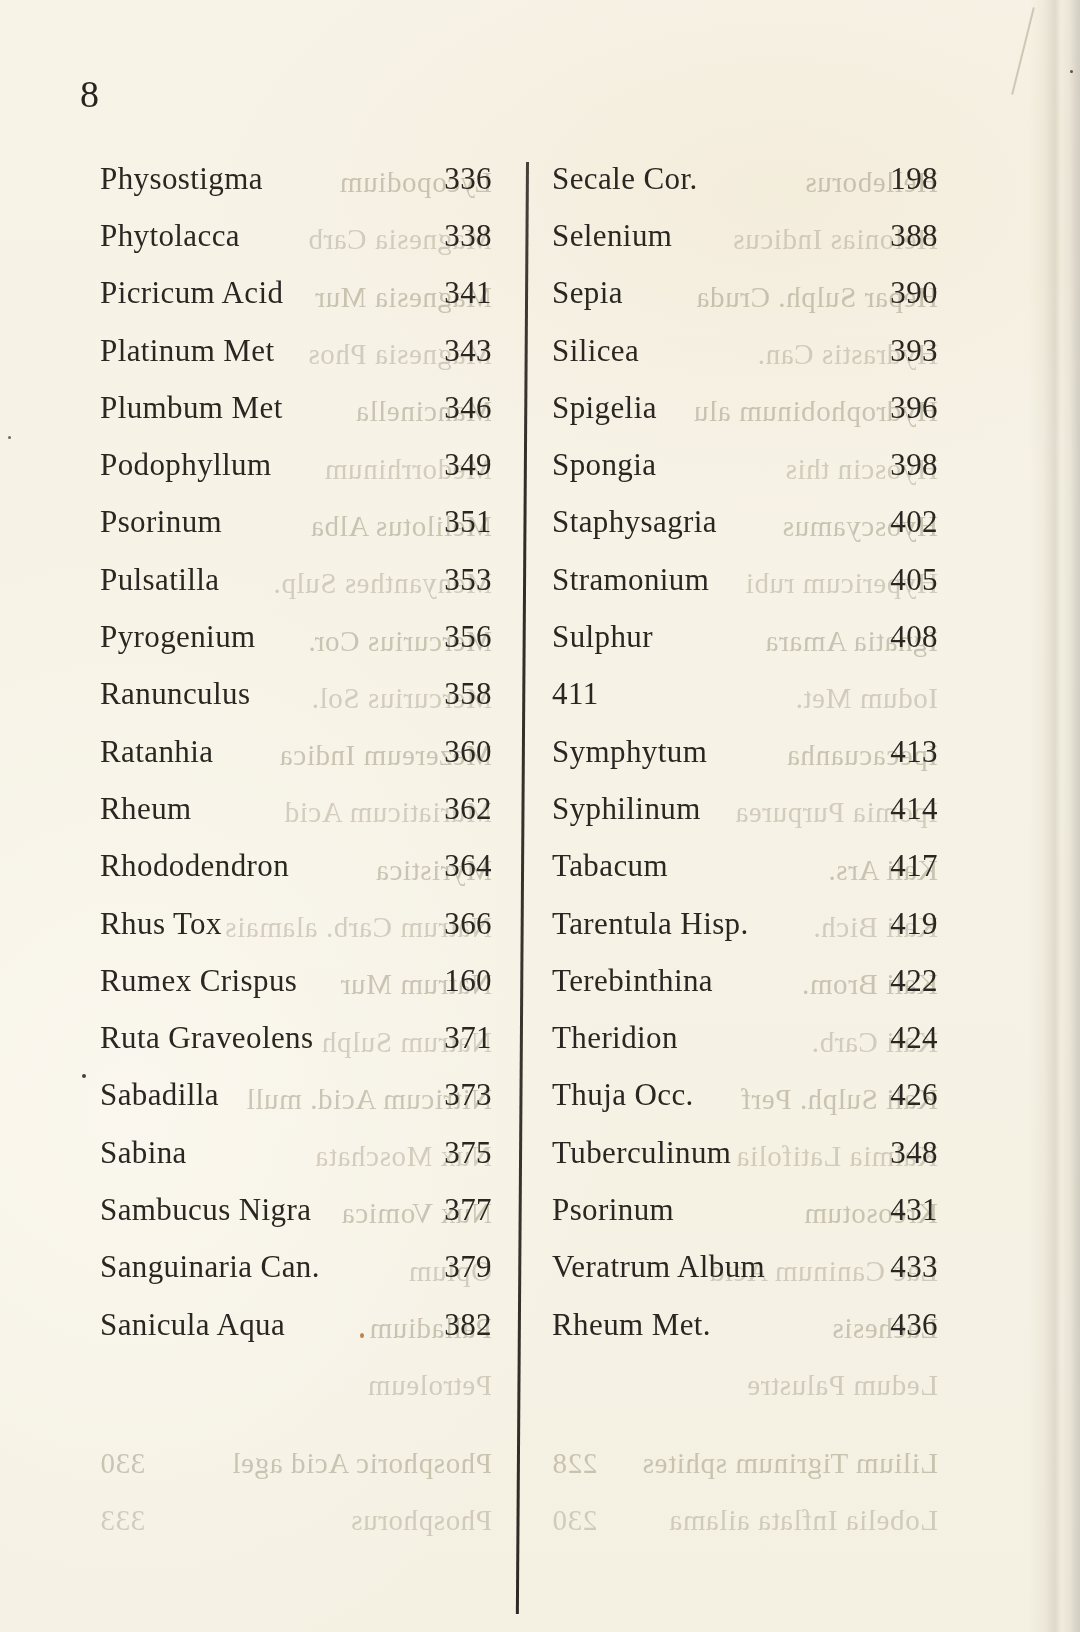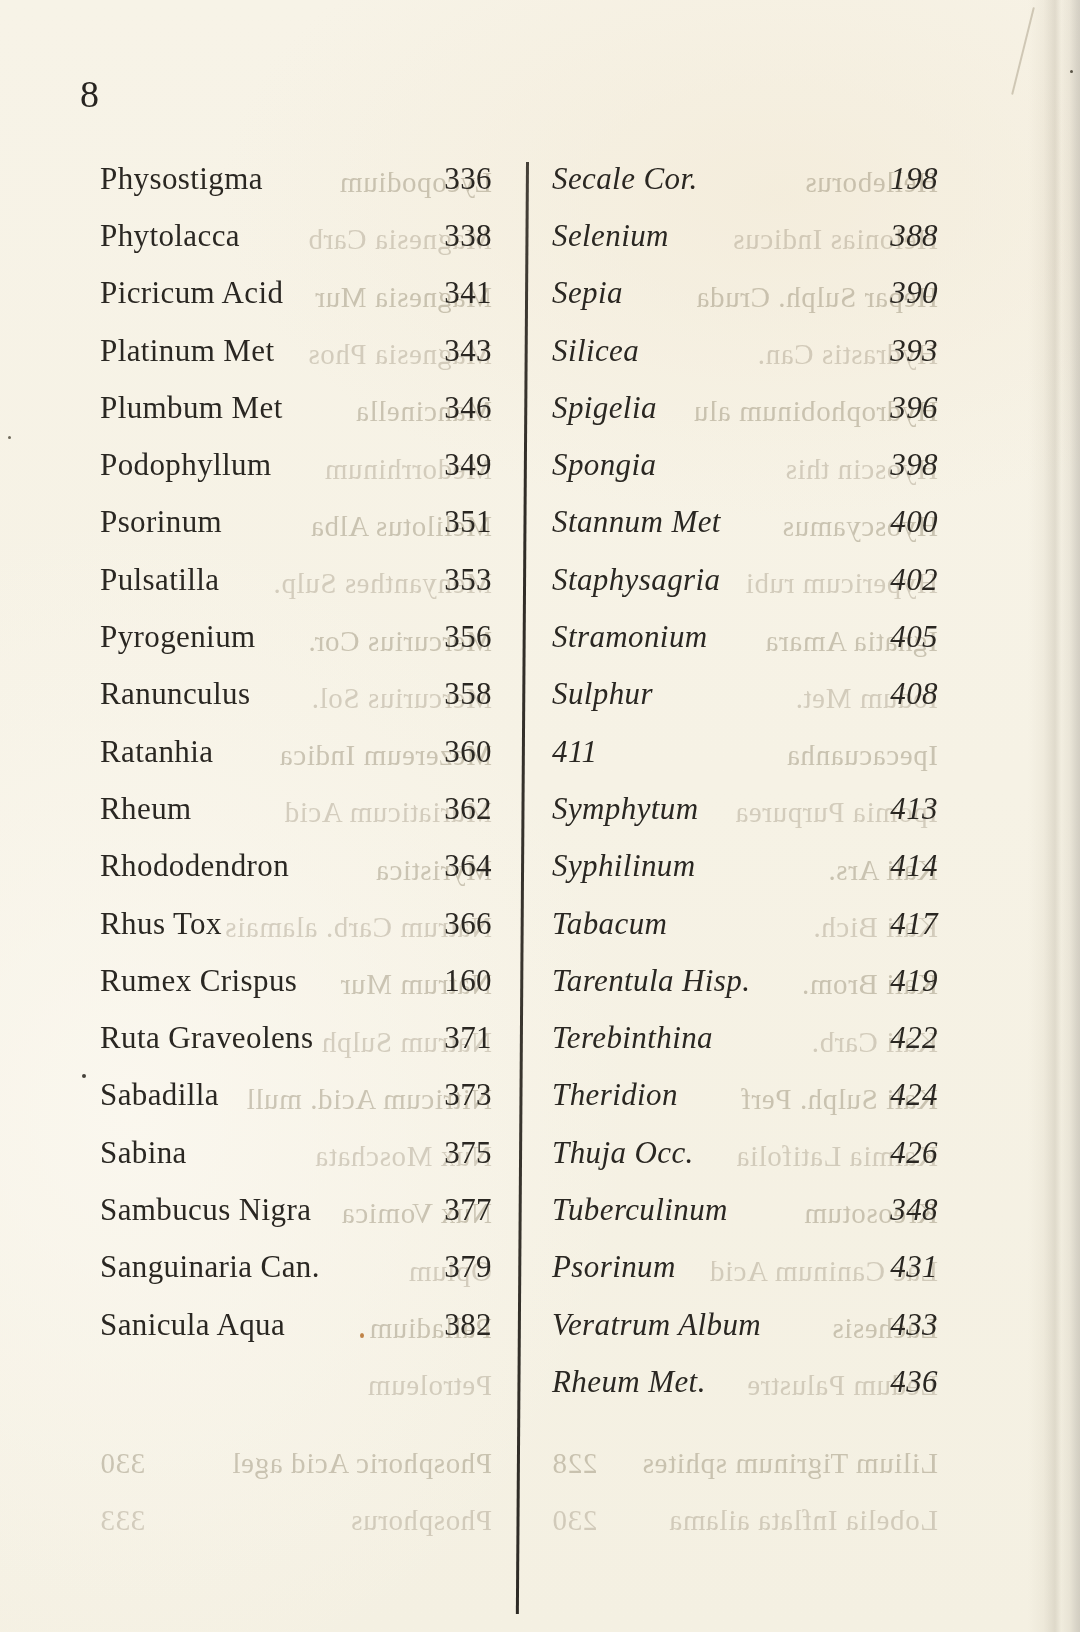--- a/index.html
+++ b/index.html
@@ -14,21 +14,21 @@
       radial-gradient(ellipse 900px 520px at 72% 12%, rgba(243,235,217,0.75), rgba(243,235,217,0) 62%),
       radial-gradient(ellipse 760px 900px at 12% 68%, rgba(251,248,240,0.85), rgba(251,248,240,0) 66%),
       linear-gradient(180deg, #f7f3e7 0%, #f6f2e5 48%, #f4f0e2 100%);
   }
   .page-number {
     position:absolute; left:80px; top:72px;
     font-size:38px; color:#272420; letter-spacing:0.5px;
   }
   .col { position:absolute; top:150px; }
   .col-left  { left:100px; width:392px; }
-  .col-right { left:552px; width:386px;font-style:italic; }
+  .col-right { left:552px; width:386px; }
   .row {
     height:57.3px; display:flex; justify-content:space-between; align-items:center;
     font-size:31px; color:#2a2722; letter-spacing:0.4px; white-space:nowrap;text-align:right;
   }
   .entry-name { padding-right:8px; }
   
   .ghosts { position:absolute; top:154px; filter:blur(0.7px); pointer-events:none; }
   .ghosts-left  { left:100px; width:392px; }
   .ghosts-right { left:552px; width:386px; }
   .ghost-row {
@@ -375,24 +375,20 @@
     </div>
     <div class="row">
       <span class="entry-name">Spigelia</span>
       <span class="entry-page">396</span>
     </div>
     <div class="row">
       <span class="entry-name">Spongia</span>
       <span class="entry-page">398</span>
     </div>
     <div class="row">
-      <span class="entry-name">Stannum Met</span>
-      <span class="entry-page">400</span>
-    </div>
-    <div class="row">
       <span class="entry-name">Staphysagria</span>
       <span class="entry-page">402</span>
     </div>
     <div class="row">
       <span class="entry-name">Stramonium</span>
       <span class="entry-page">405</span>
     </div>
     <div class="row">
       <span class="entry-name">Sulphur</span>
       <span class="entry-page">408</span>

